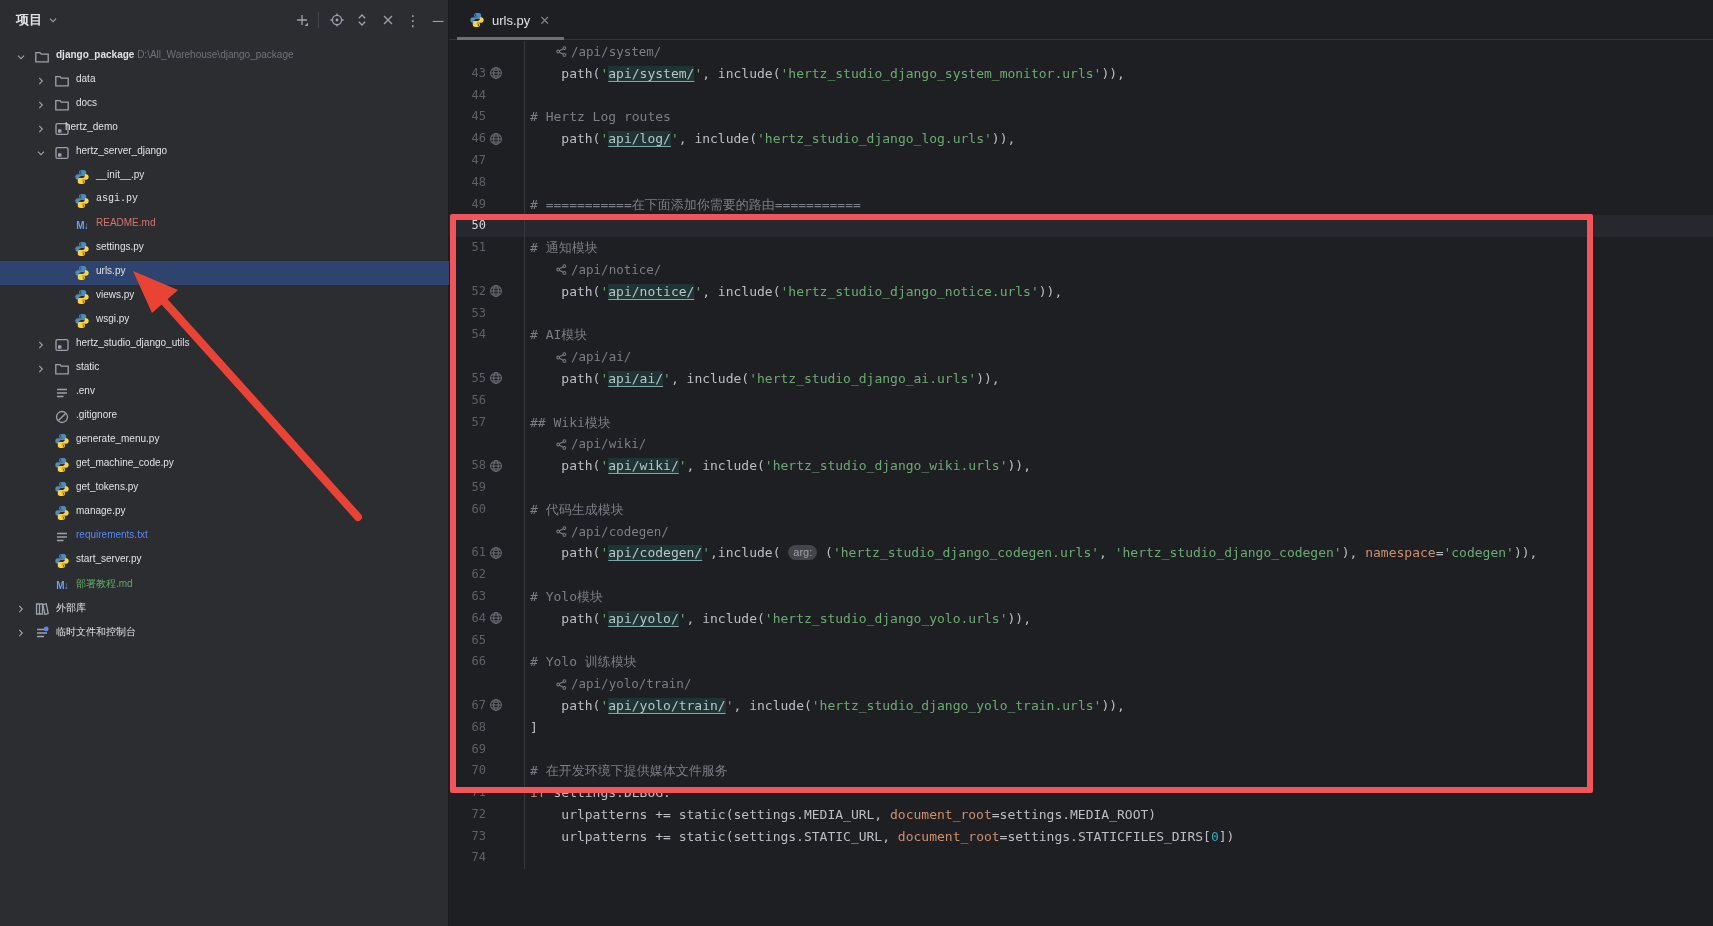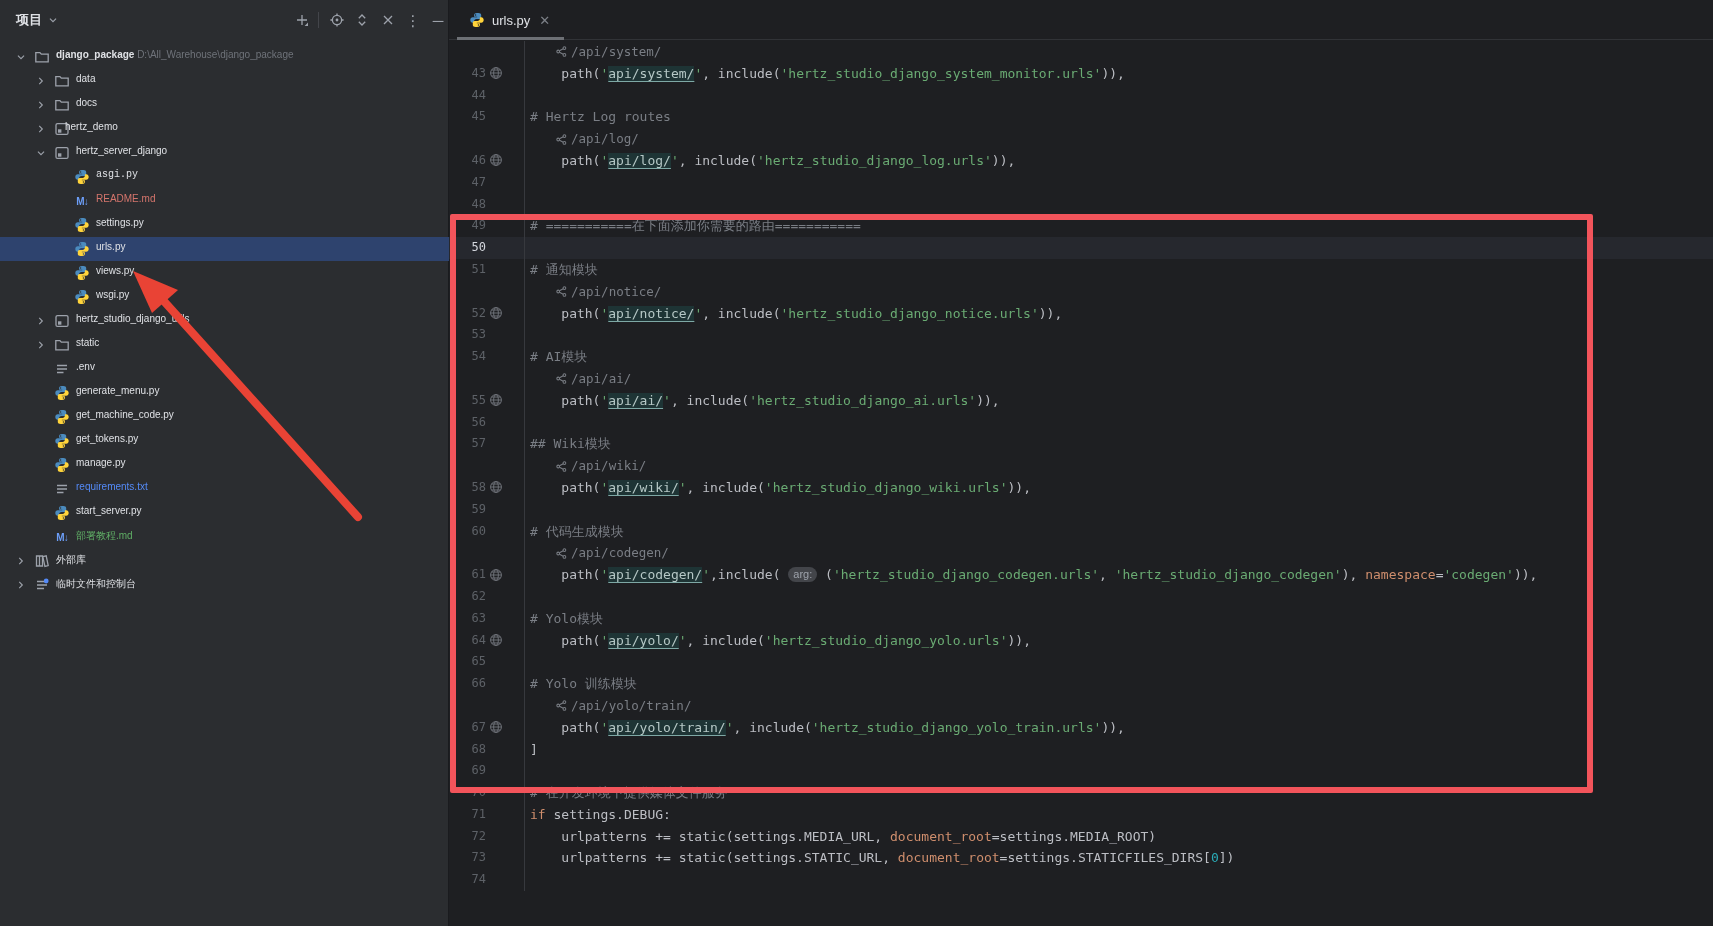--- a/index.html
+++ b/index.html
@@ -160,20 +160,29 @@
         </span>
         <span class="t-label" style="left: 76px;">hertz_server_django</span>
       </div>
       <div class="trow">
         <span class="t-ico" style="left: 74px;">
           <svg viewBox="0 0 16 16" width="16" height="16">
             <path fill="#4b8bbe" d="M7.9 1C6.2 1 5.1 1.8 5.1 3v1.7h3.1v.6H3.7C2.4 5.3 1.3 6.4 1.3 8c0 1.7 1.1 2.8 2.4 2.8h1.4V9.2c0-1.2 1.1-2.2 2.3-2.2h3c1 0 1.8-.8 1.8-1.8V3c0-1.2-1.1-2-2.8-2H7.9zM6.6 2.3c.4 0 .7.3.7.7s-.3.7-.7.7-.7-.3-.7-.7.3-.7.7-.7z"></path>
             <path fill="#ffd43b" d="M8.1 15c1.7 0 2.8-.8 2.8-2v-1.7H7.8v-.6h4.5c1.3 0 2.4-1.1 2.4-2.7 0-1.7-1.1-2.8-2.4-2.8h-1.4v1.6c0 1.2-1.1 2.2-2.3 2.2h-3c-1 0-1.8.8-1.8 1.8V13c0 1.2 1.1 2 2.8 2h1.5zm1.3-1.3c-.4 0-.7-.3-.7-.7s.3-.7.7-.7.7.3.7.7-.3.7-.7.7z"></path>
           </svg>
         </span>
+        <span class="t-label" style="left: 96px;">__init__.py</span>
+      </div>
+      <div class="trow">
+        <span class="t-ico" style="left: 74px;">
+          <svg viewBox="0 0 16 16" width="16" height="16">
+            <path fill="#4b8bbe" d="M7.9 1C6.2 1 5.1 1.8 5.1 3v1.7h3.1v.6H3.7C2.4 5.3 1.3 6.4 1.3 8c0 1.7 1.1 2.8 2.4 2.8h1.4V9.2c0-1.2 1.1-2.2 2.3-2.2h3c1 0 1.8-.8 1.8-1.8V3c0-1.2-1.1-2-2.8-2H7.9zM6.6 2.3c.4 0 .7.3.7.7s-.3.7-.7.7-.7-.3-.7-.7.3-.7.7-.7z"></path>
+            <path fill="#ffd43b" d="M8.1 15c1.7 0 2.8-.8 2.8-2v-1.7H7.8v-.6h4.5c1.3 0 2.4-1.1 2.4-2.7 0-1.7-1.1-2.8-2.4-2.8h-1.4v1.6c0 1.2-1.1 2.2-2.3 2.2h-3c-1 0-1.8.8-1.8 1.8V13c0 1.2 1.1 2 2.8 2h1.5zm1.3-1.3c-.4 0-.7-.3-.7-.7s.3-.7.7-.7.7.3.7.7-.3.7-.7.7z"></path>
+          </svg>
+        </span>
         <span class="t-label" style="left: 96px; font-family: Liberation Mono, monospace;">asgi.py</span>
       </div>
       <div class="trow">
         <span class="t-ico" style="left: 74px;">
           <span class="mdglyph">M↓</span>
         </span>
         <span class="t-label c-vcsred" style="left: 96px;">README.md</span>
       </div>
       <div class="trow">
         <span class="t-ico" style="left: 74px;">
@@ -234,20 +243,29 @@
         </span>
         <span class="t-label" style="left: 76px;">static</span>
       </div>
       <div class="trow">
         <span class="t-ico" style="left: 54px;">
           <svg viewBox="0 0 16 16" width="16" height="16" fill="none" stroke="#9da2ab" stroke-width="1.3">
             <path d="M3 4.5h10M3 8h10M3 11.5h6.5"></path>
           </svg>
         </span>
         <span class="t-label" style="left: 76px;">.env</span>
+      </div>
+      <div class="trow">
+        <span class="t-ico" style="left: 54px;">
+          <svg viewBox="0 0 16 16" width="16" height="16" fill="none" stroke="#9da2ab" stroke-width="1.3">
+            <circle cx="8" cy="8" r="5.5"></circle>
+            <path d="M4.2 11.8 11.8 4.2"></path>
+          </svg>
+        </span>
+        <span class="t-label" style="left: 76px;">.gitignore</span>
       </div>
       <div class="trow">
         <span class="t-ico" style="left: 54px;">
           <svg viewBox="0 0 16 16" width="16" height="16">
             <path fill="#4b8bbe" d="M7.9 1C6.2 1 5.1 1.8 5.1 3v1.7h3.1v.6H3.7C2.4 5.3 1.3 6.4 1.3 8c0 1.7 1.1 2.8 2.4 2.8h1.4V9.2c0-1.2 1.1-2.2 2.3-2.2h3c1 0 1.8-.8 1.8-1.8V3c0-1.2-1.1-2-2.8-2H7.9zM6.6 2.3c.4 0 .7.3.7.7s-.3.7-.7.7-.7-.3-.7-.7.3-.7.7-.7z"></path>
             <path fill="#ffd43b" d="M8.1 15c1.7 0 2.8-.8 2.8-2v-1.7H7.8v-.6h4.5c1.3 0 2.4-1.1 2.4-2.7 0-1.7-1.1-2.8-2.4-2.8h-1.4v1.6c0 1.2-1.1 2.2-2.3 2.2h-3c-1 0-1.8.8-1.8 1.8V13c0 1.2 1.1 2 2.8 2h1.5zm1.3-1.3c-.4 0-.7-.3-.7-.7s.3-.7.7-.7.7.3.7.7-.3.7-.7.7z"></path>
           </svg>
         </span>
         <span class="t-label" style="left: 76px;">generate_menu.py</span>
       </div>
@@ -366,30 +384,20 @@
         <span class="lnum">44</span>
         <span class="gic"></span>
         <span class="ltxt"></span>
       </div>
       <div class="crow">
         <span class="lnum">45</span>
         <span class="gic"></span>
         <span class="ltxt"><span class="tc"># Hertz Log routes</span></span>
       </div>
       <div class="crow">
-        <span class="lnum"></span>
-        <span class="gic"></span>
-        <span class="ltxt"><span class="inlay"><svg viewBox="0 0 12 12" fill="none" stroke="#7a7e85" stroke-width="1.1">
-              <circle cx="2.4" cy="6" r="1.5"></circle>
-              <circle cx="9.2" cy="2.3" r="1.5"></circle>
-              <circle cx="9.2" cy="9.7" r="1.5"></circle>
-              <path d="M3.8 5.2 7.9 3M3.8 6.8l4.1 2.2"></path>
-            </svg>/api/log/</span></span>
-      </div>
-      <div class="crow">
         <span class="lnum">46</span>
         <span class="gic">
           <svg viewBox="0 0 16 16" fill="none" stroke="#6f737a" stroke-width="1.1">
             <circle cx="8" cy="8" r="6.2"></circle>
             <ellipse cx="8" cy="8" rx="2.7" ry="6.2"></ellipse>
             <path d="M1.8 8h12.4M2.8 4.6h10.4M2.8 11.4h10.4"></path>
           </svg>
         </span>
         <span class="ltxt"><span class="tp">    path(</span><span class="ts">'</span><span class="tl">api/log/</span><span class="ts">'</span><span class="tp">, include(</span><span class="ts">'hertz_studio_django_log.urls'</span><span class="tp">)),</span></span>
       </div>

